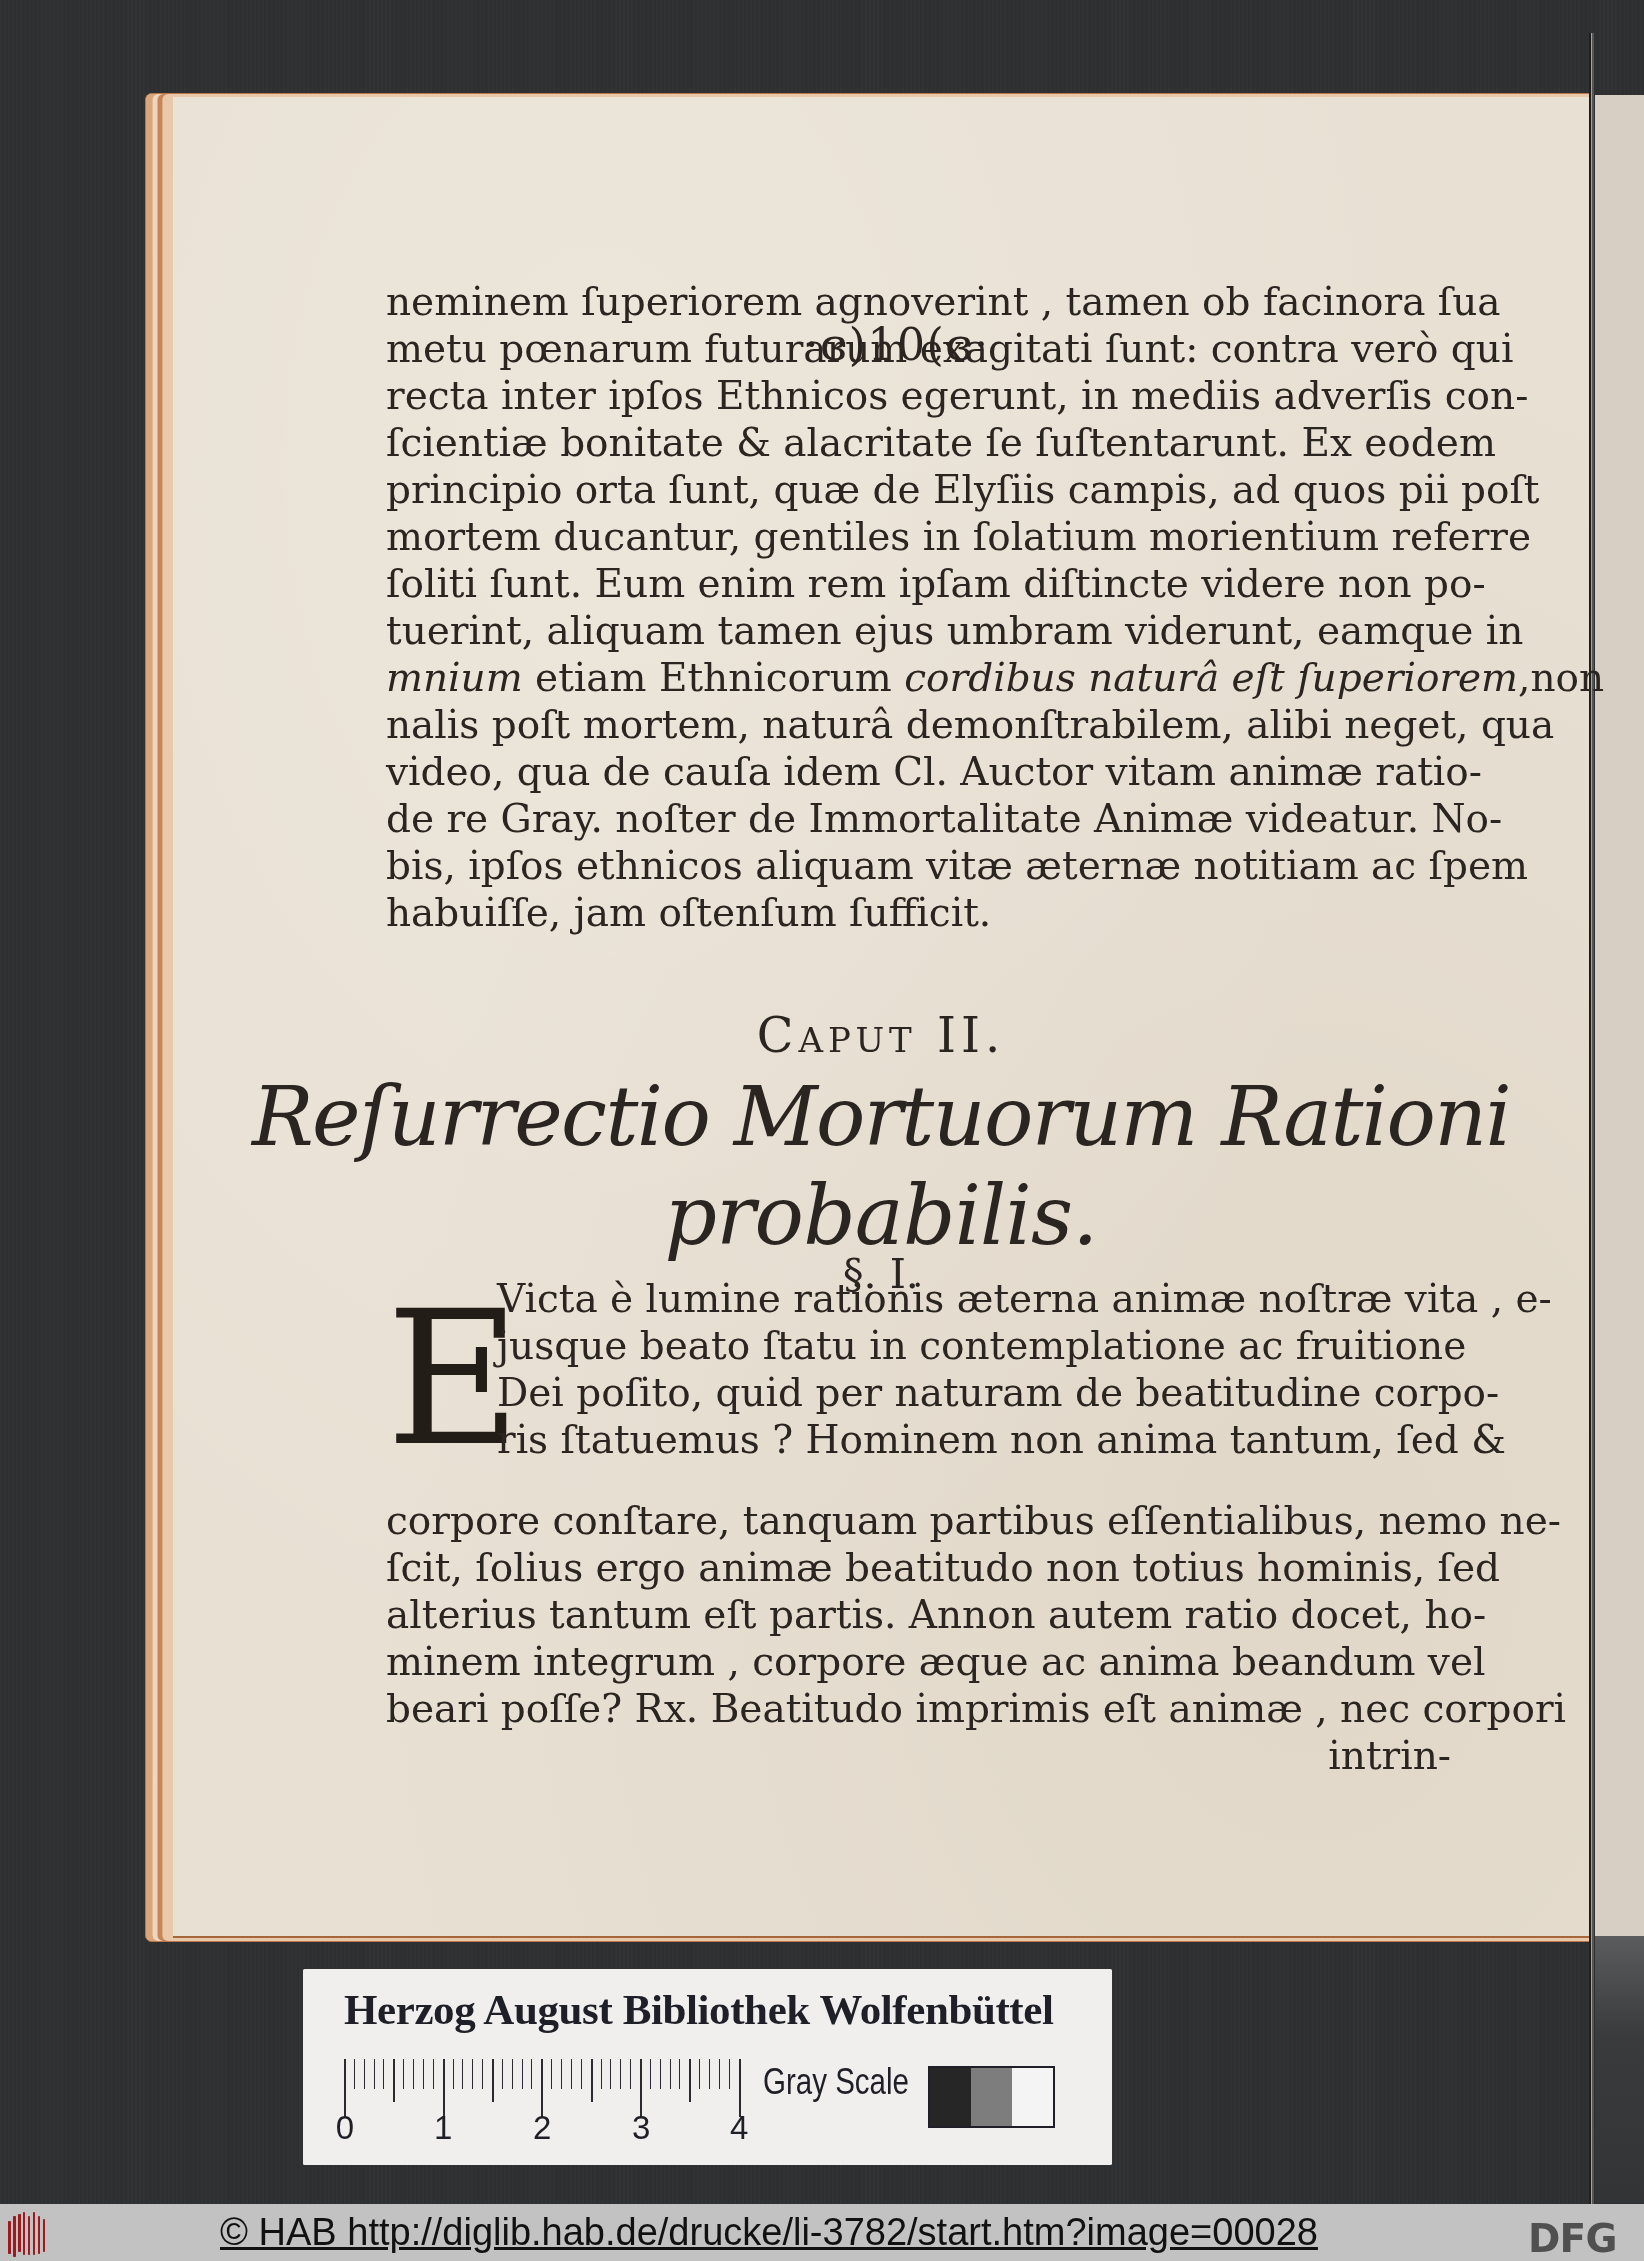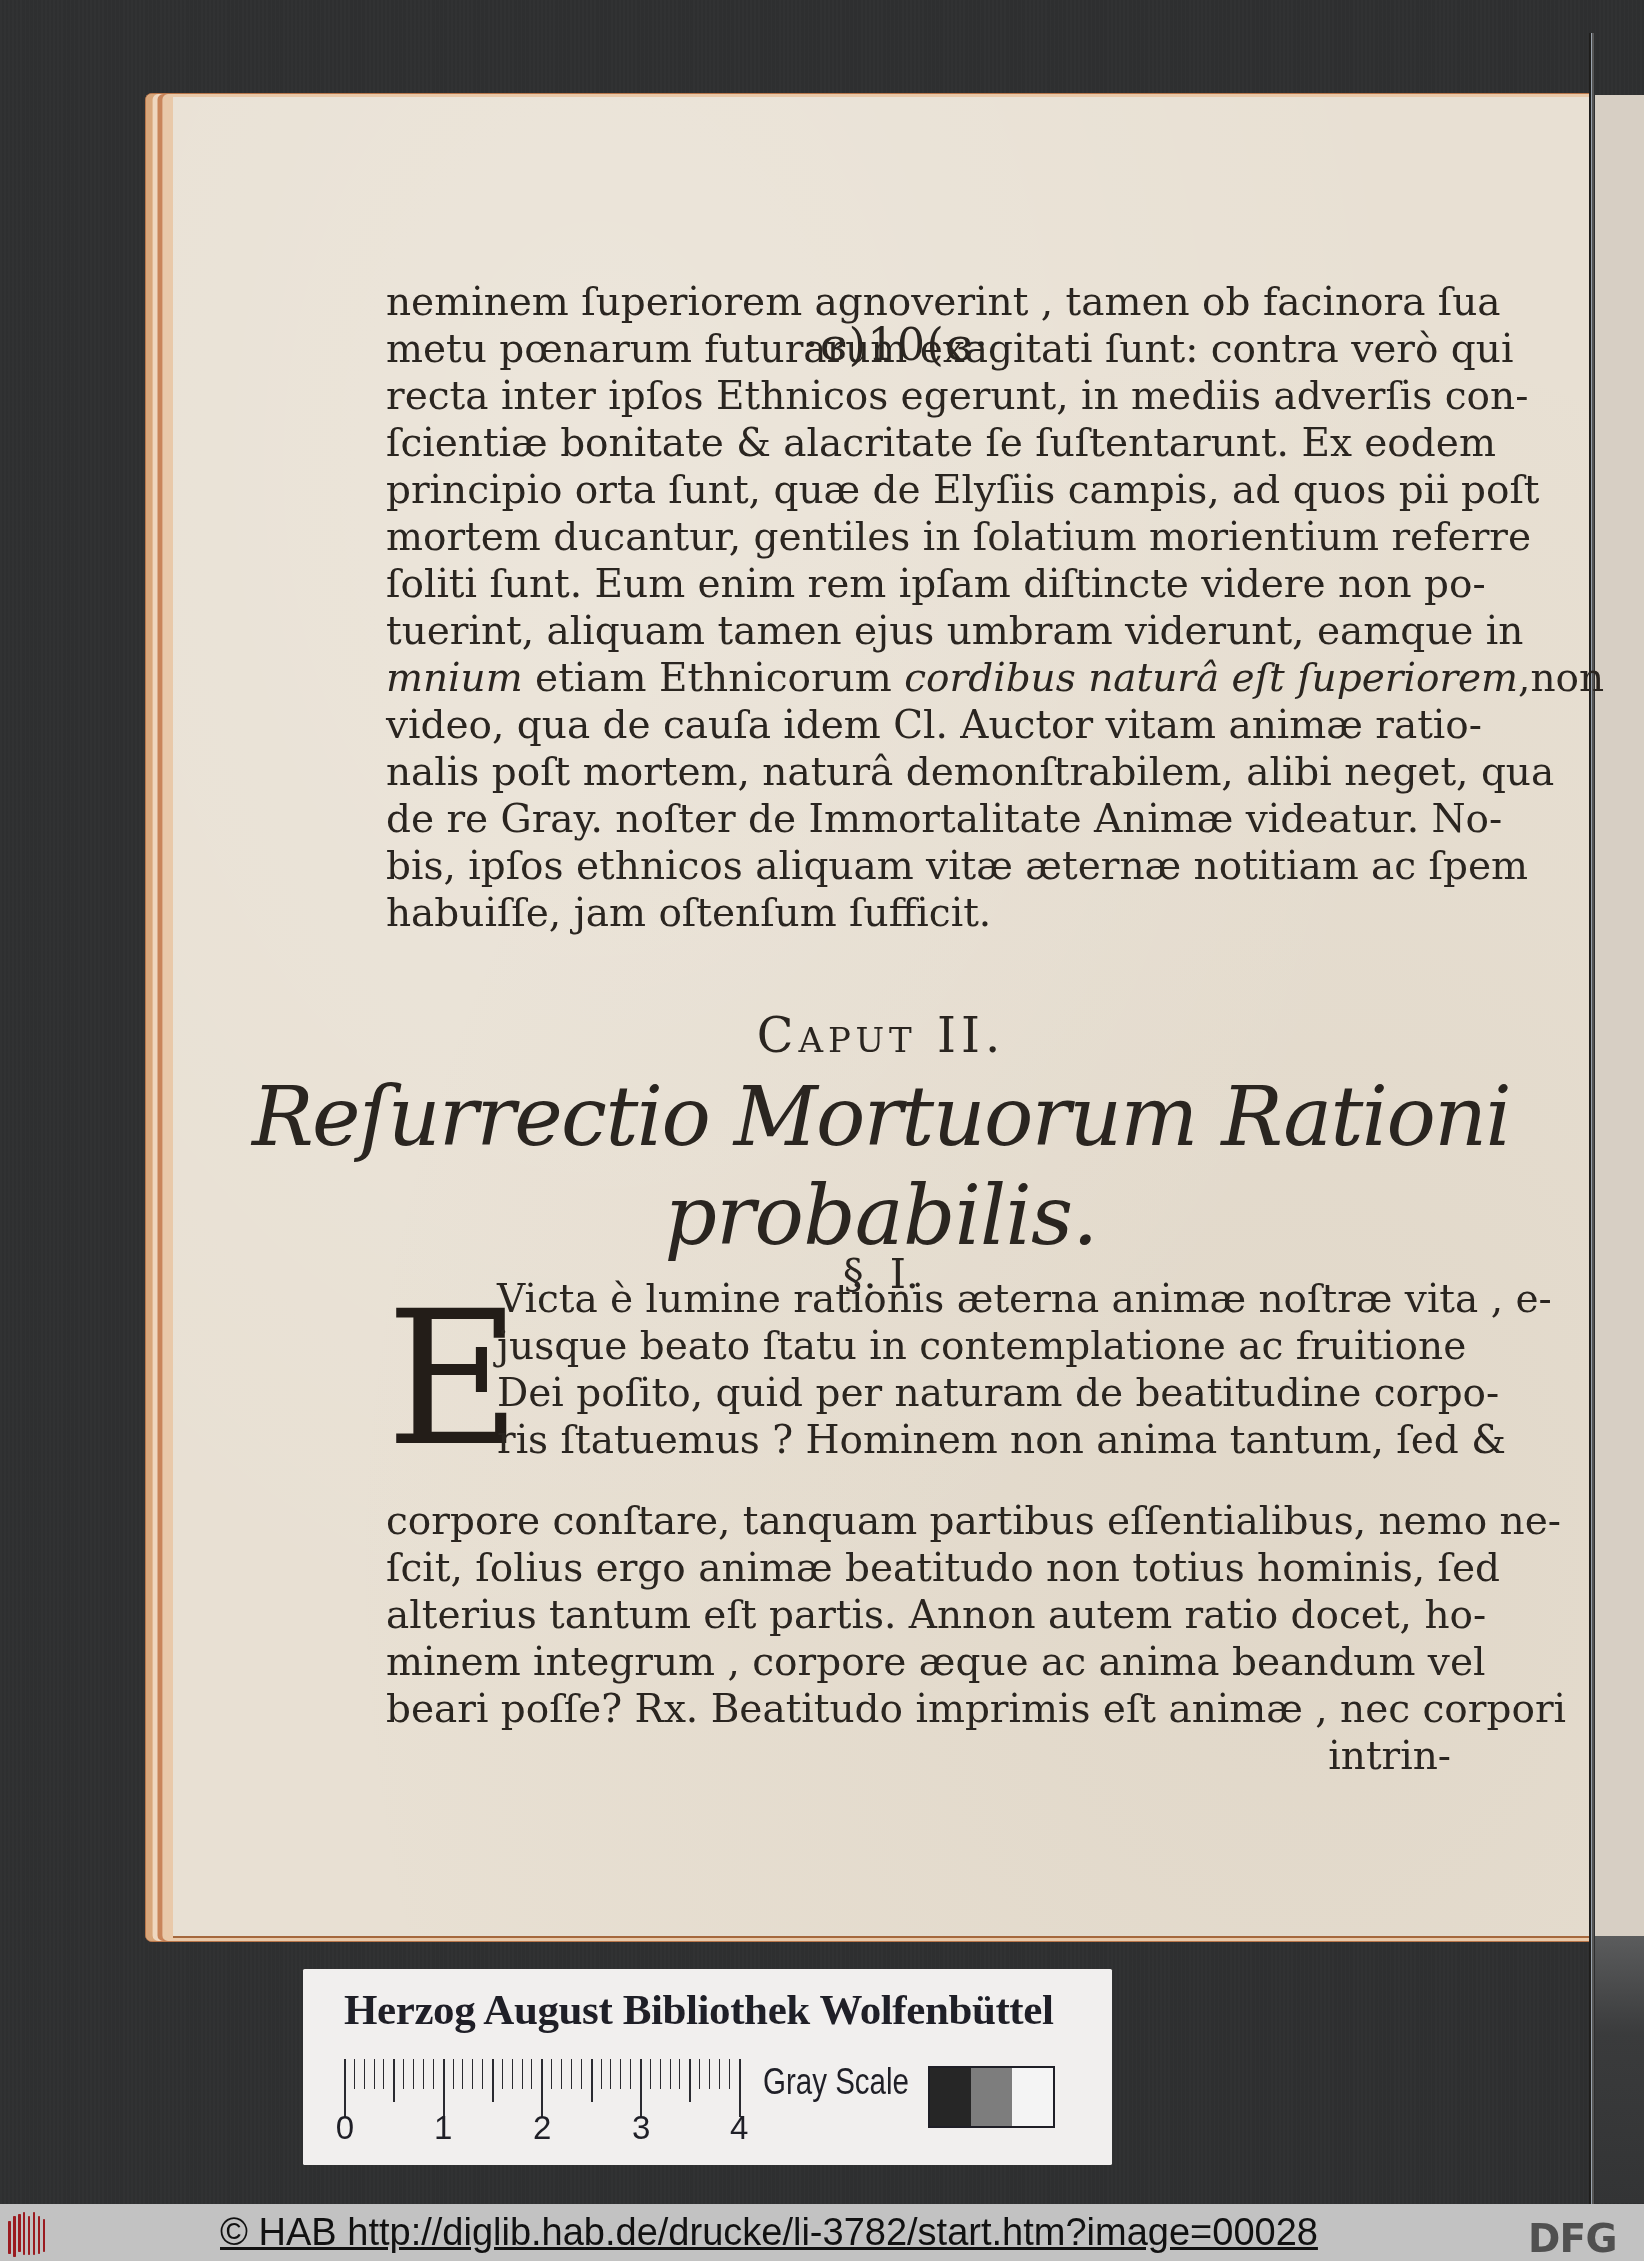--- a/index.html
+++ b/index.html
@@ -144,22 +144,22 @@
 <div class="body-block ink" style="top:278px;">
   <span class="line">neminem ſuperiorem agnoverint , tamen ob facinora ſua</span>
   <span class="line">metu pœnarum futurarum exagitati ſunt: contra verò qui</span>
   <span class="line">recta inter ipſos Ethnicos egerunt, in mediis adverſis con-</span>
   <span class="line">ſcientiæ bonitate &amp; alacritate ſe ſuſtentarunt. Ex eodem</span>
   <span class="line">principio orta ſunt, quæ de Elyſiis campis, ad quos pii poſt</span>
   <span class="line">mortem ducantur, gentiles in ſolatium morientium referre</span>
   <span class="line">ſoliti ſunt. Eum enim rem ipſam diſtincte videre non po-</span>
   <span class="line">tuerint, aliquam tamen ejus umbram viderunt, eamque in</span>
   <span class="line"><span class="it">mnium</span><span> etiam Ethnicorum </span><span class="it">cordibus naturâ eſt ſuperiorem</span><span>,non</span></span>
+  <span class="line">nalis poſt mortem, naturâ demonſtrabilem, alibi neget, qua</span>
   <span class="line">video, qua de cauſa idem Cl. Auctor vitam animæ ratio-</span>
-  <span class="line">nalis poſt mortem, naturâ demonſtrabilem, alibi neget, qua</span>
   <span class="line">de re Gray. noſter de Immortalitate Animæ videatur. No-</span>
   <span class="line">bis, ipſos ethnicos aliquam vitæ æternæ notitiam ac ſpem</span>
   <span class="line last">habuiſſe, jam oſtenſum ſufficit.</span>
 </div>
 
 <div class="caput ink" style="left:173px;width:1416px;">Caput II.</div>
 <div class="title1 ink" style="left:173px;width:1416px;">Reſurrectio Mortuorum Rationi</div>
 <div class="title2 ink" style="left:173px;width:1416px;">probabilis.</div>
 <div class="section ink" style="left:173px;width:1416px;">§. I.</div>
 

